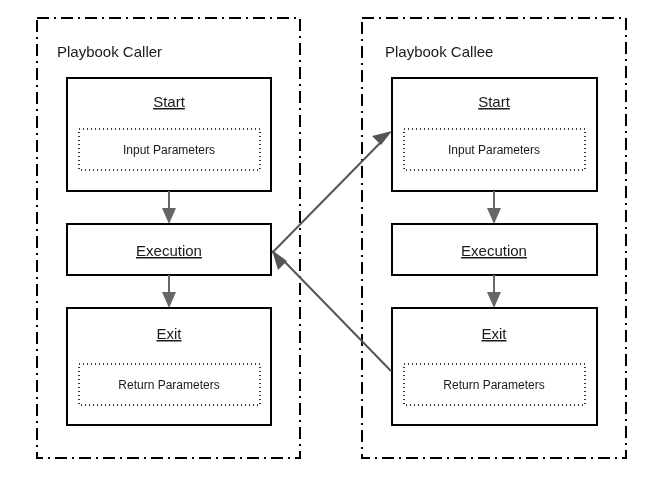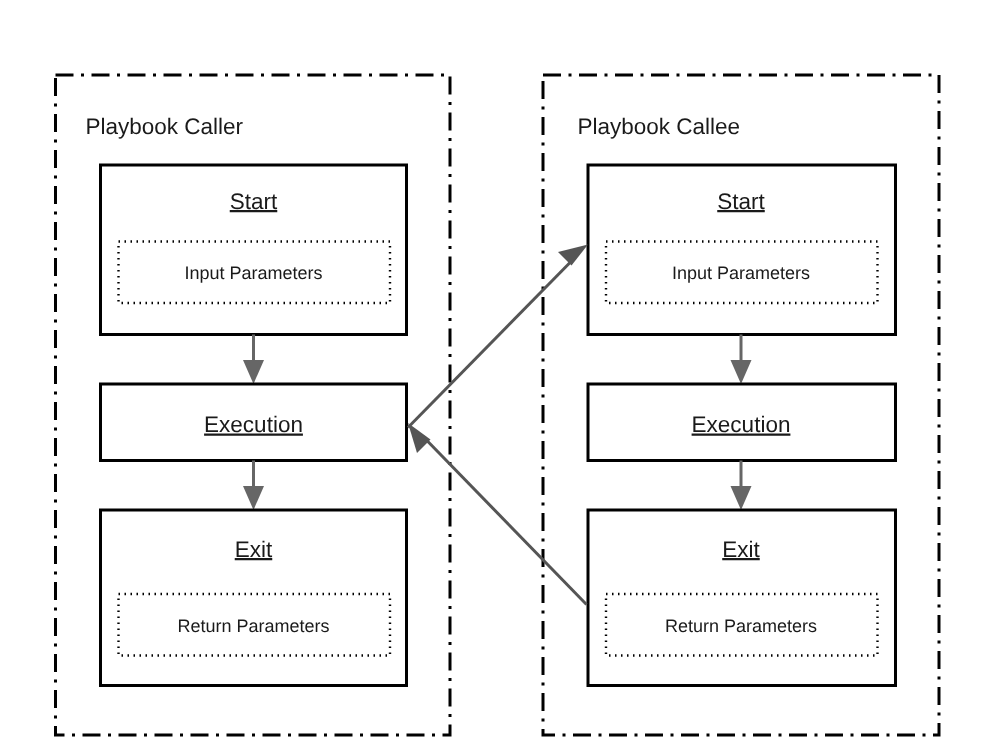--- a/index.html
+++ b/index.html
@@ -10,21 +10,20 @@
   body {
     width: 671px;
     height: 492px;
     font-family: "Liberation Sans", sans-serif;
     overflow: hidden;
   }
   #diagram-root {
     position: relative;
     width: 671px;
     height: 396px;
-    margin-top: 32px;
   }
   svg#diagram {
     display: block;
     width: 671px;
     height: 492px;
   }
   .panel-border {
     fill: none;
     stroke: #000000;
     stroke-width: 2;

